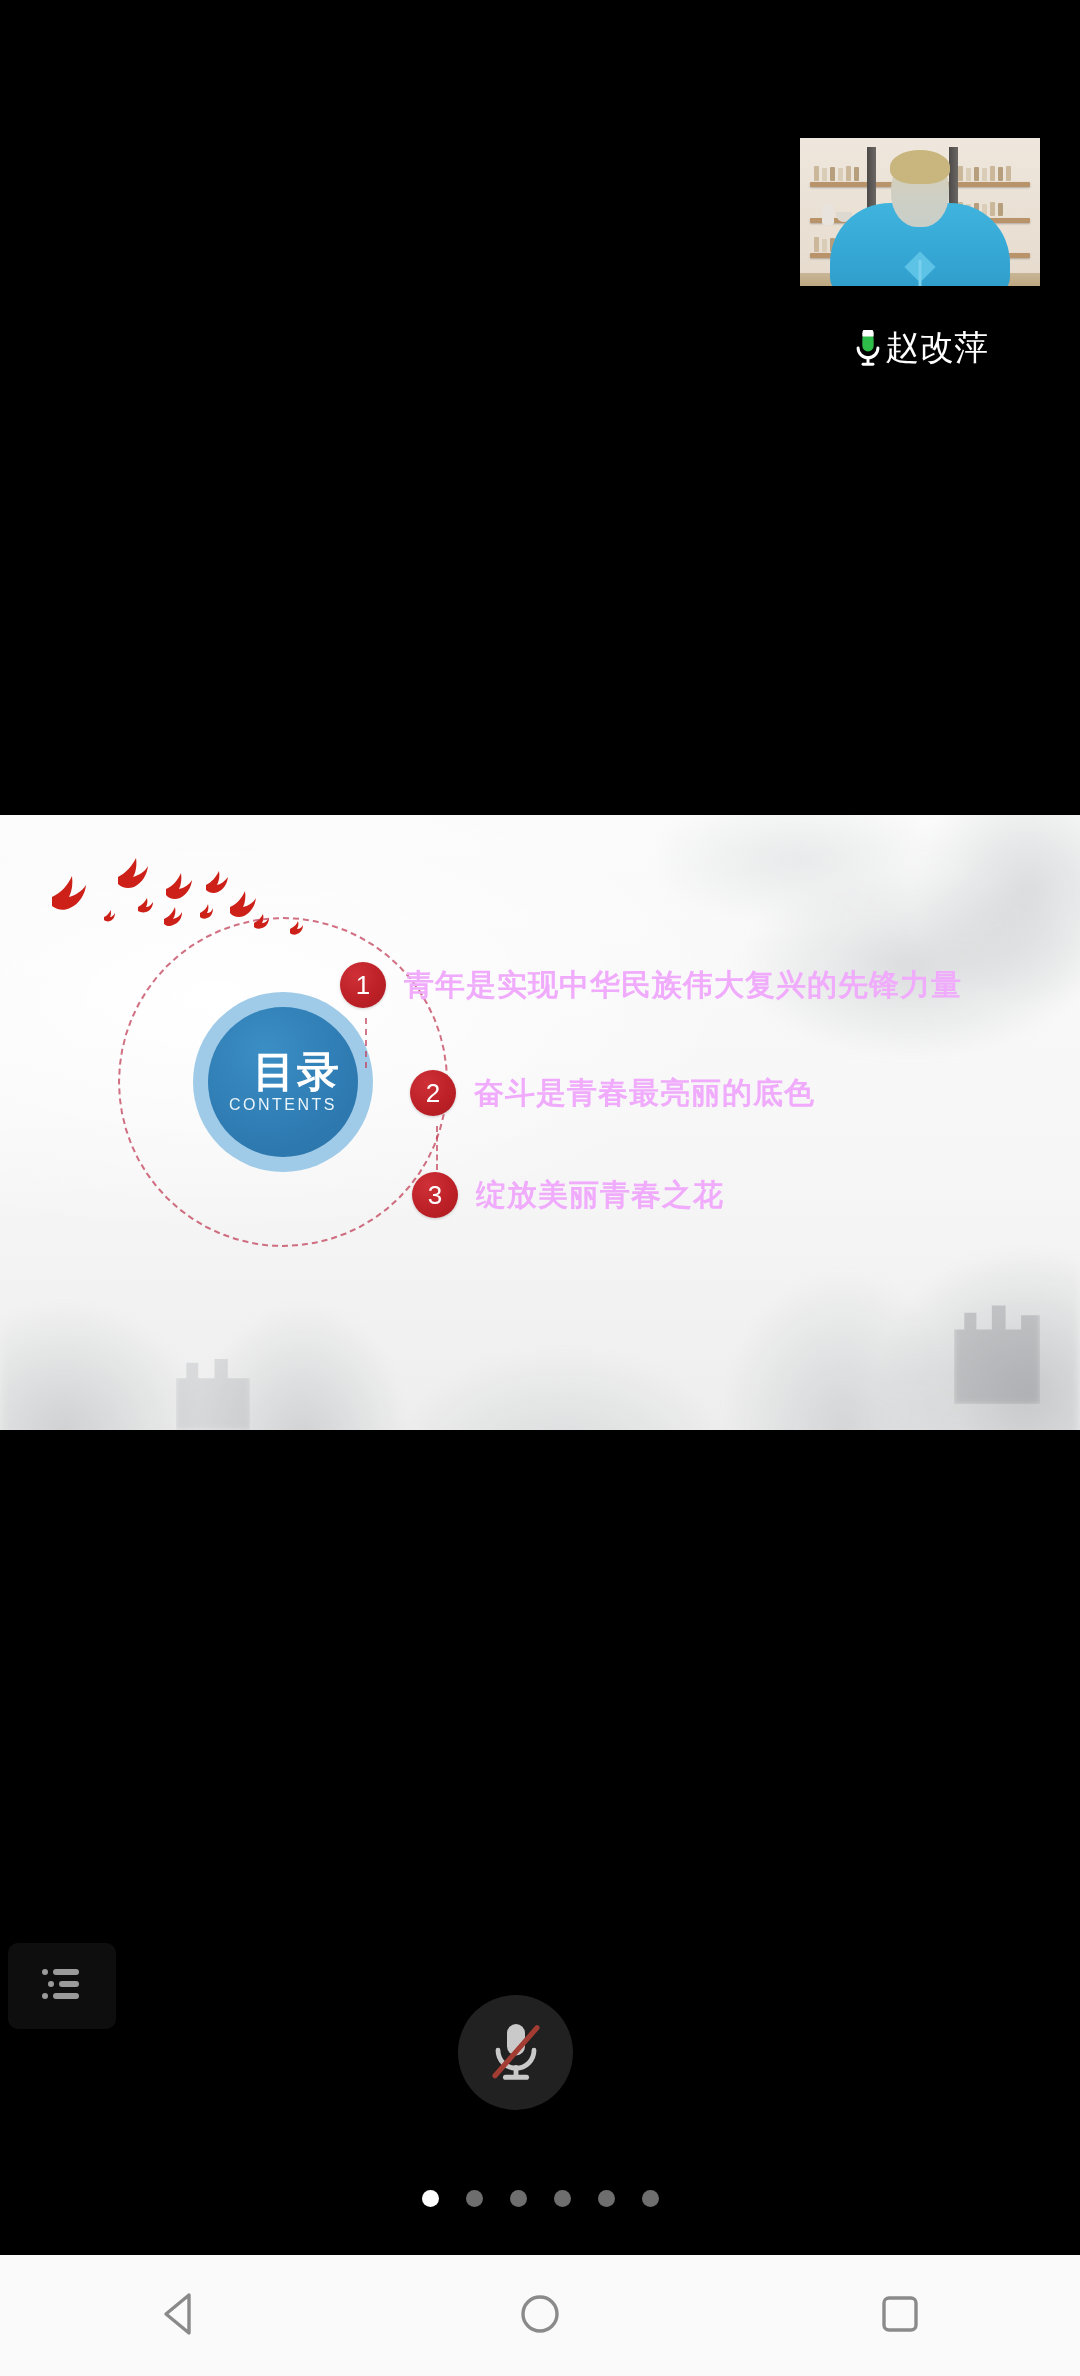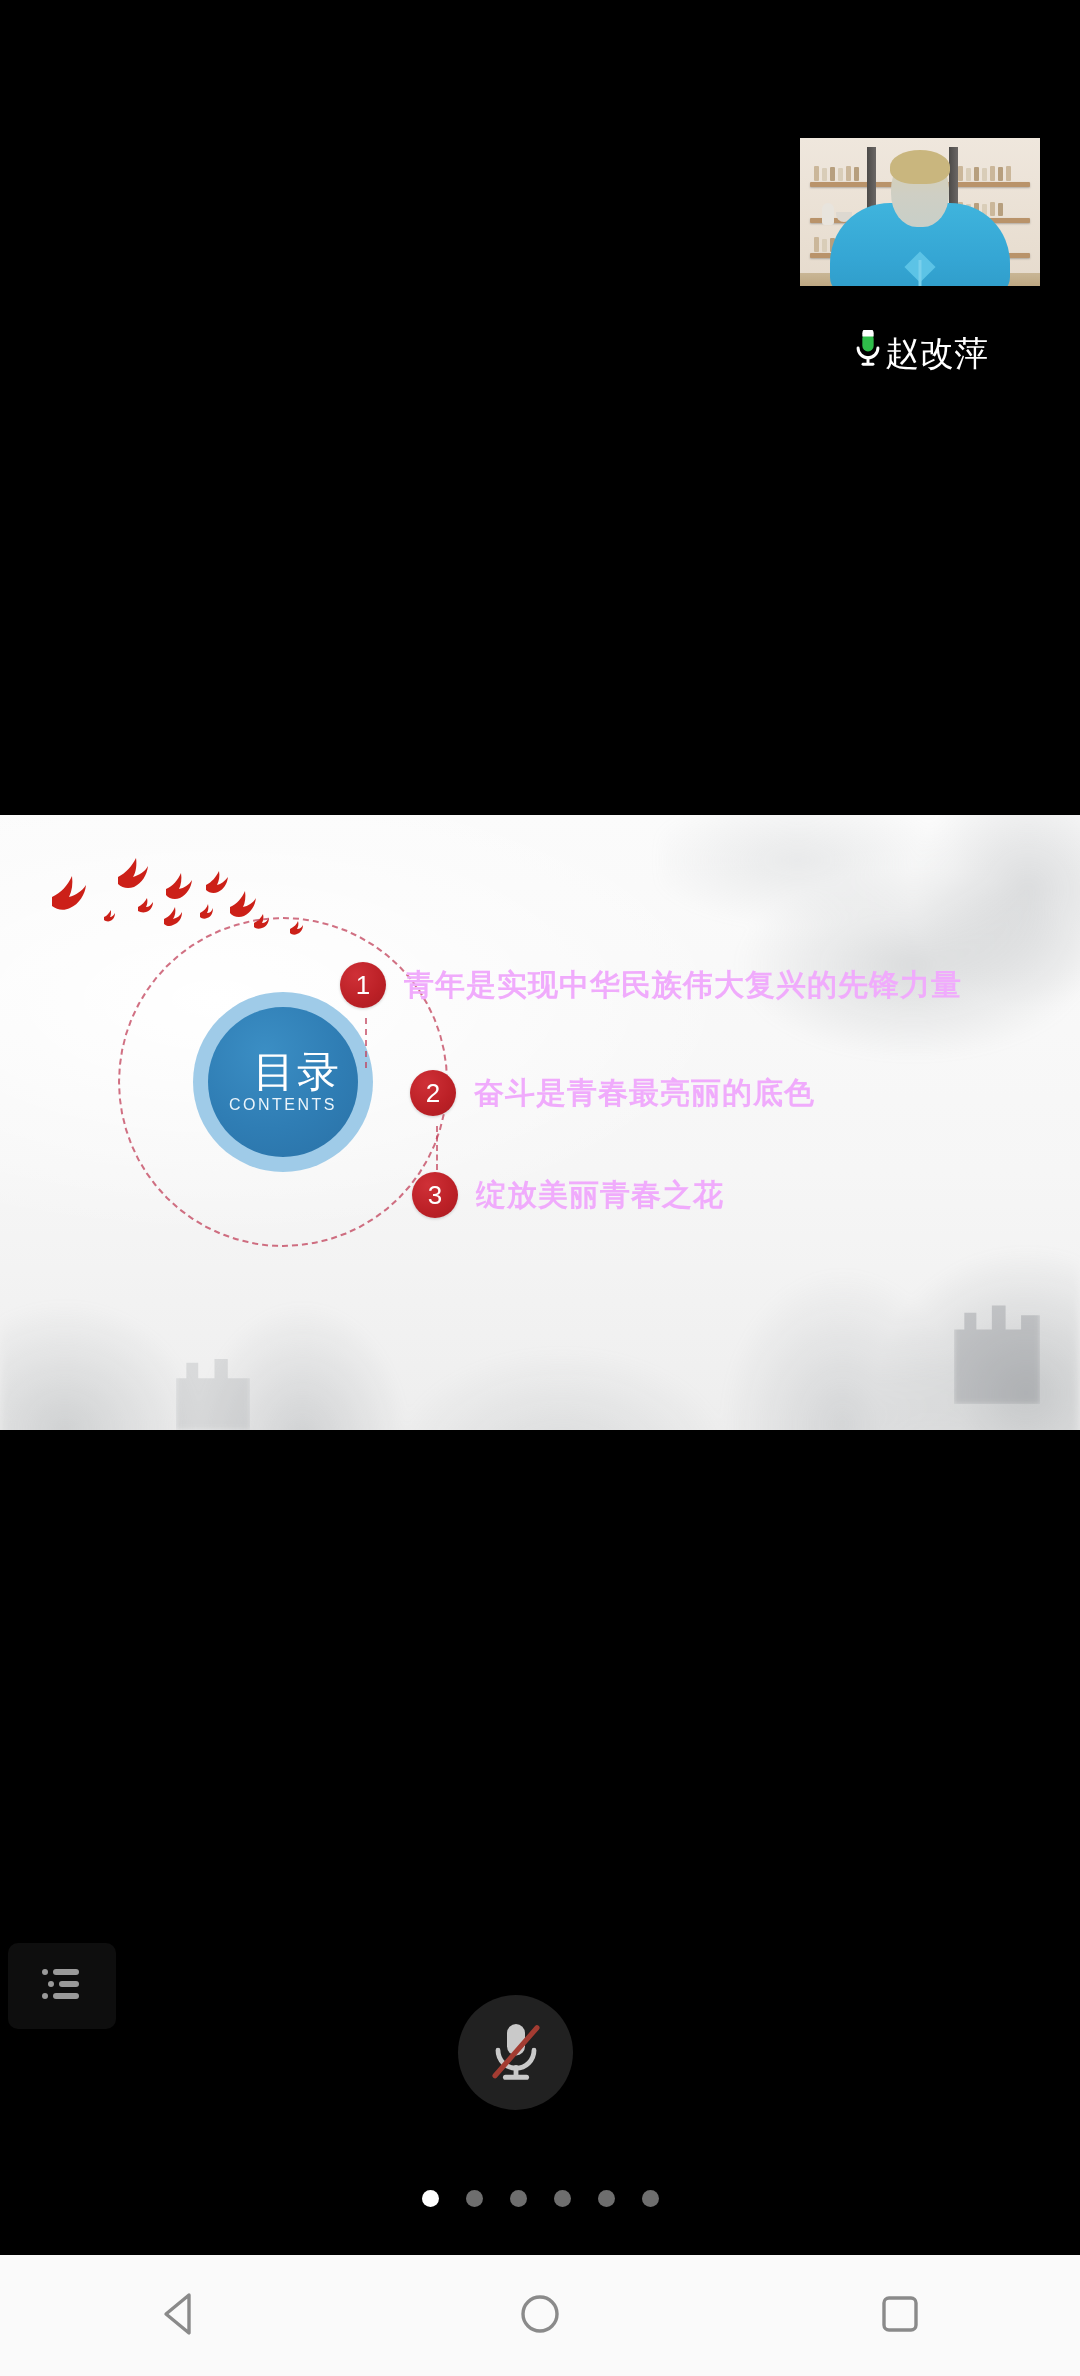--- a/index.html
+++ b/index.html
@@ -109,21 +109,21 @@
     height:9%;
     background:linear-gradient(180deg,#c9b695,#bda782);
     filter:blur(.6px);
   }
 
   
   .name-row{
     position:absolute;
     left:800px; top:330px;
     width:240px;
-    display:flex; align-items:flex-end; justify-content:center;
+    display:flex; align-items:flex-start; justify-content:center;
   }
   .mic-on-icon{ width:34px; height:40px; display:block; }
   .speaker-name{
     color:#ffffff; font-size:34px; font-weight:400;
     letter-spacing:0.5px; line-height:1;
     white-space:nowrap;
   }
 
   
   .slide{
@@ -190,21 +190,21 @@
     background:#9fcbe8;
     display:flex; align-items:center; justify-content:center;
   }
   .disc-inner{
     width:150px; height:150px; border-radius:50%;
     background:radial-gradient(circle at 38% 30%, #3b8ec4 0%, #2f7db4 55%, #2a71a6 100%);
     display:flex; flex-direction:column; align-items:center; justify-content:center;
     gap:4px;
   }
   .disc-cn{
-    color:#fff; font-size:42px; font-weight:400; letter-spacing:2px;
+    color:#fff; font-size:42px; font-weight:700; letter-spacing:2px;
     line-height:1;
     margin-left:28px;
   }
   .disc-en{
     color:#eaf4fb; font-size:16px; letter-spacing:2.5px; line-height:1;
   }
 
   
   .toc{ position:absolute; left:0; top:0; width:100%; height:100%; }
   .toc-item{

